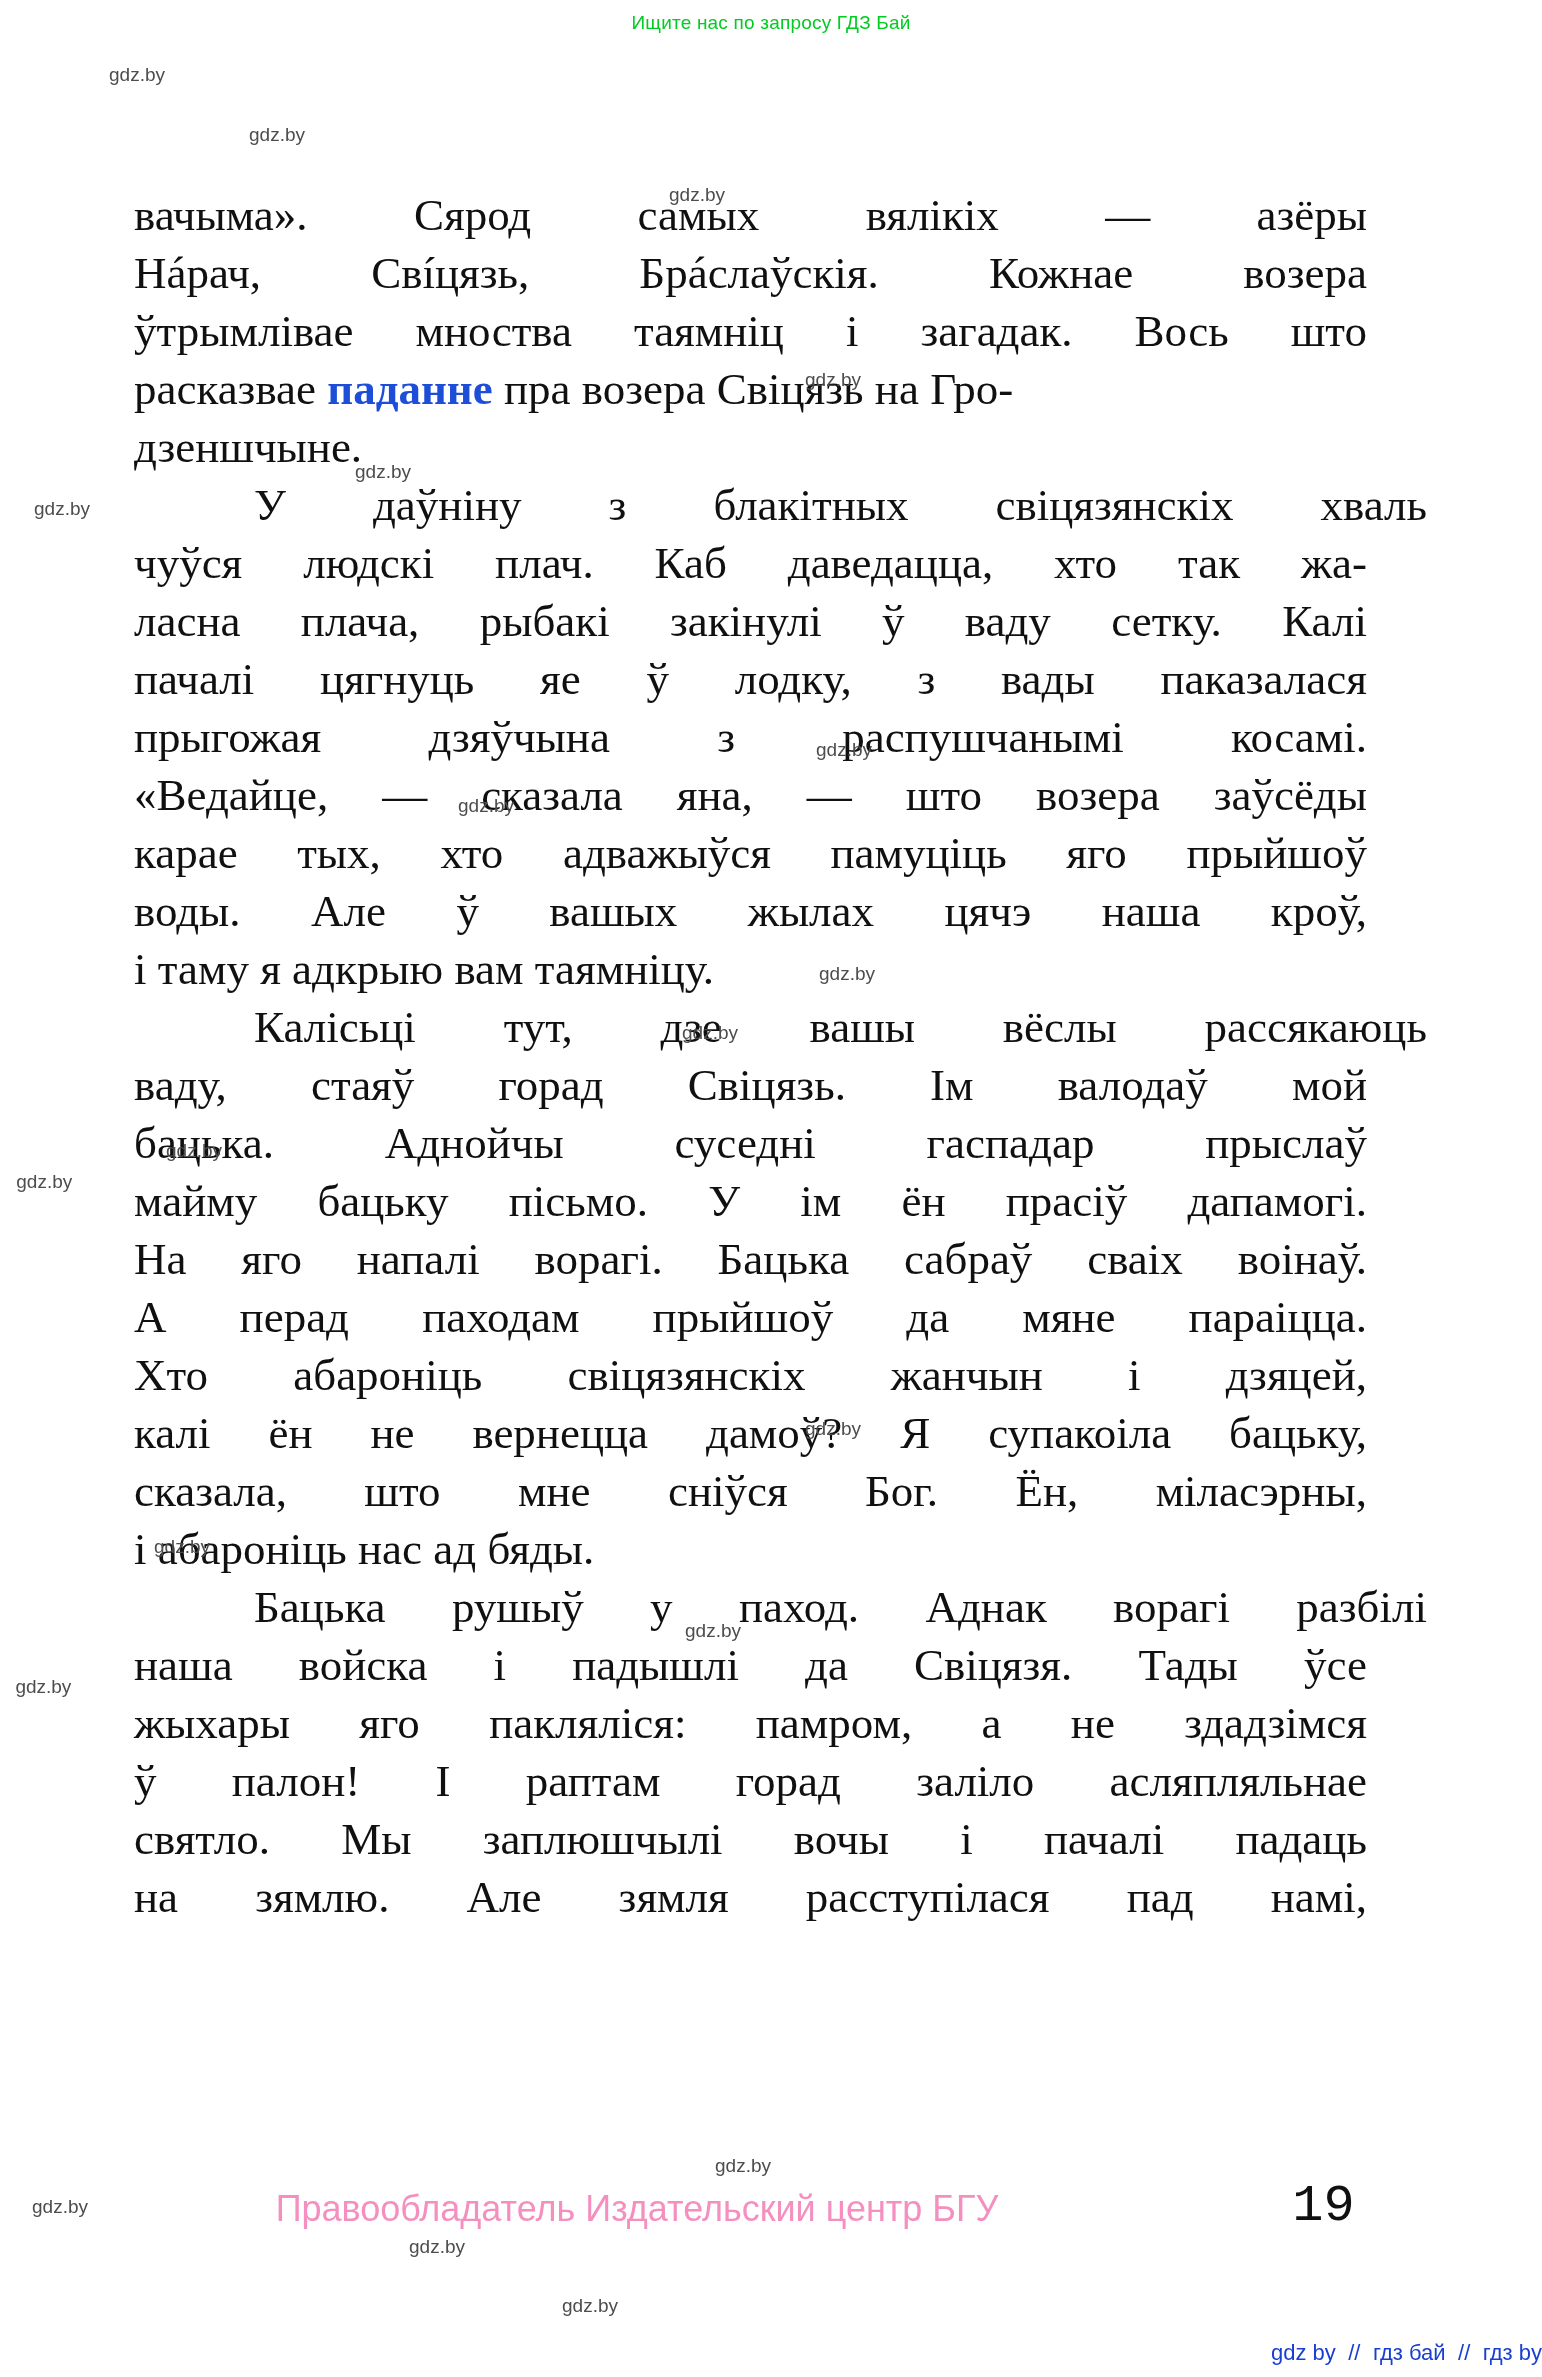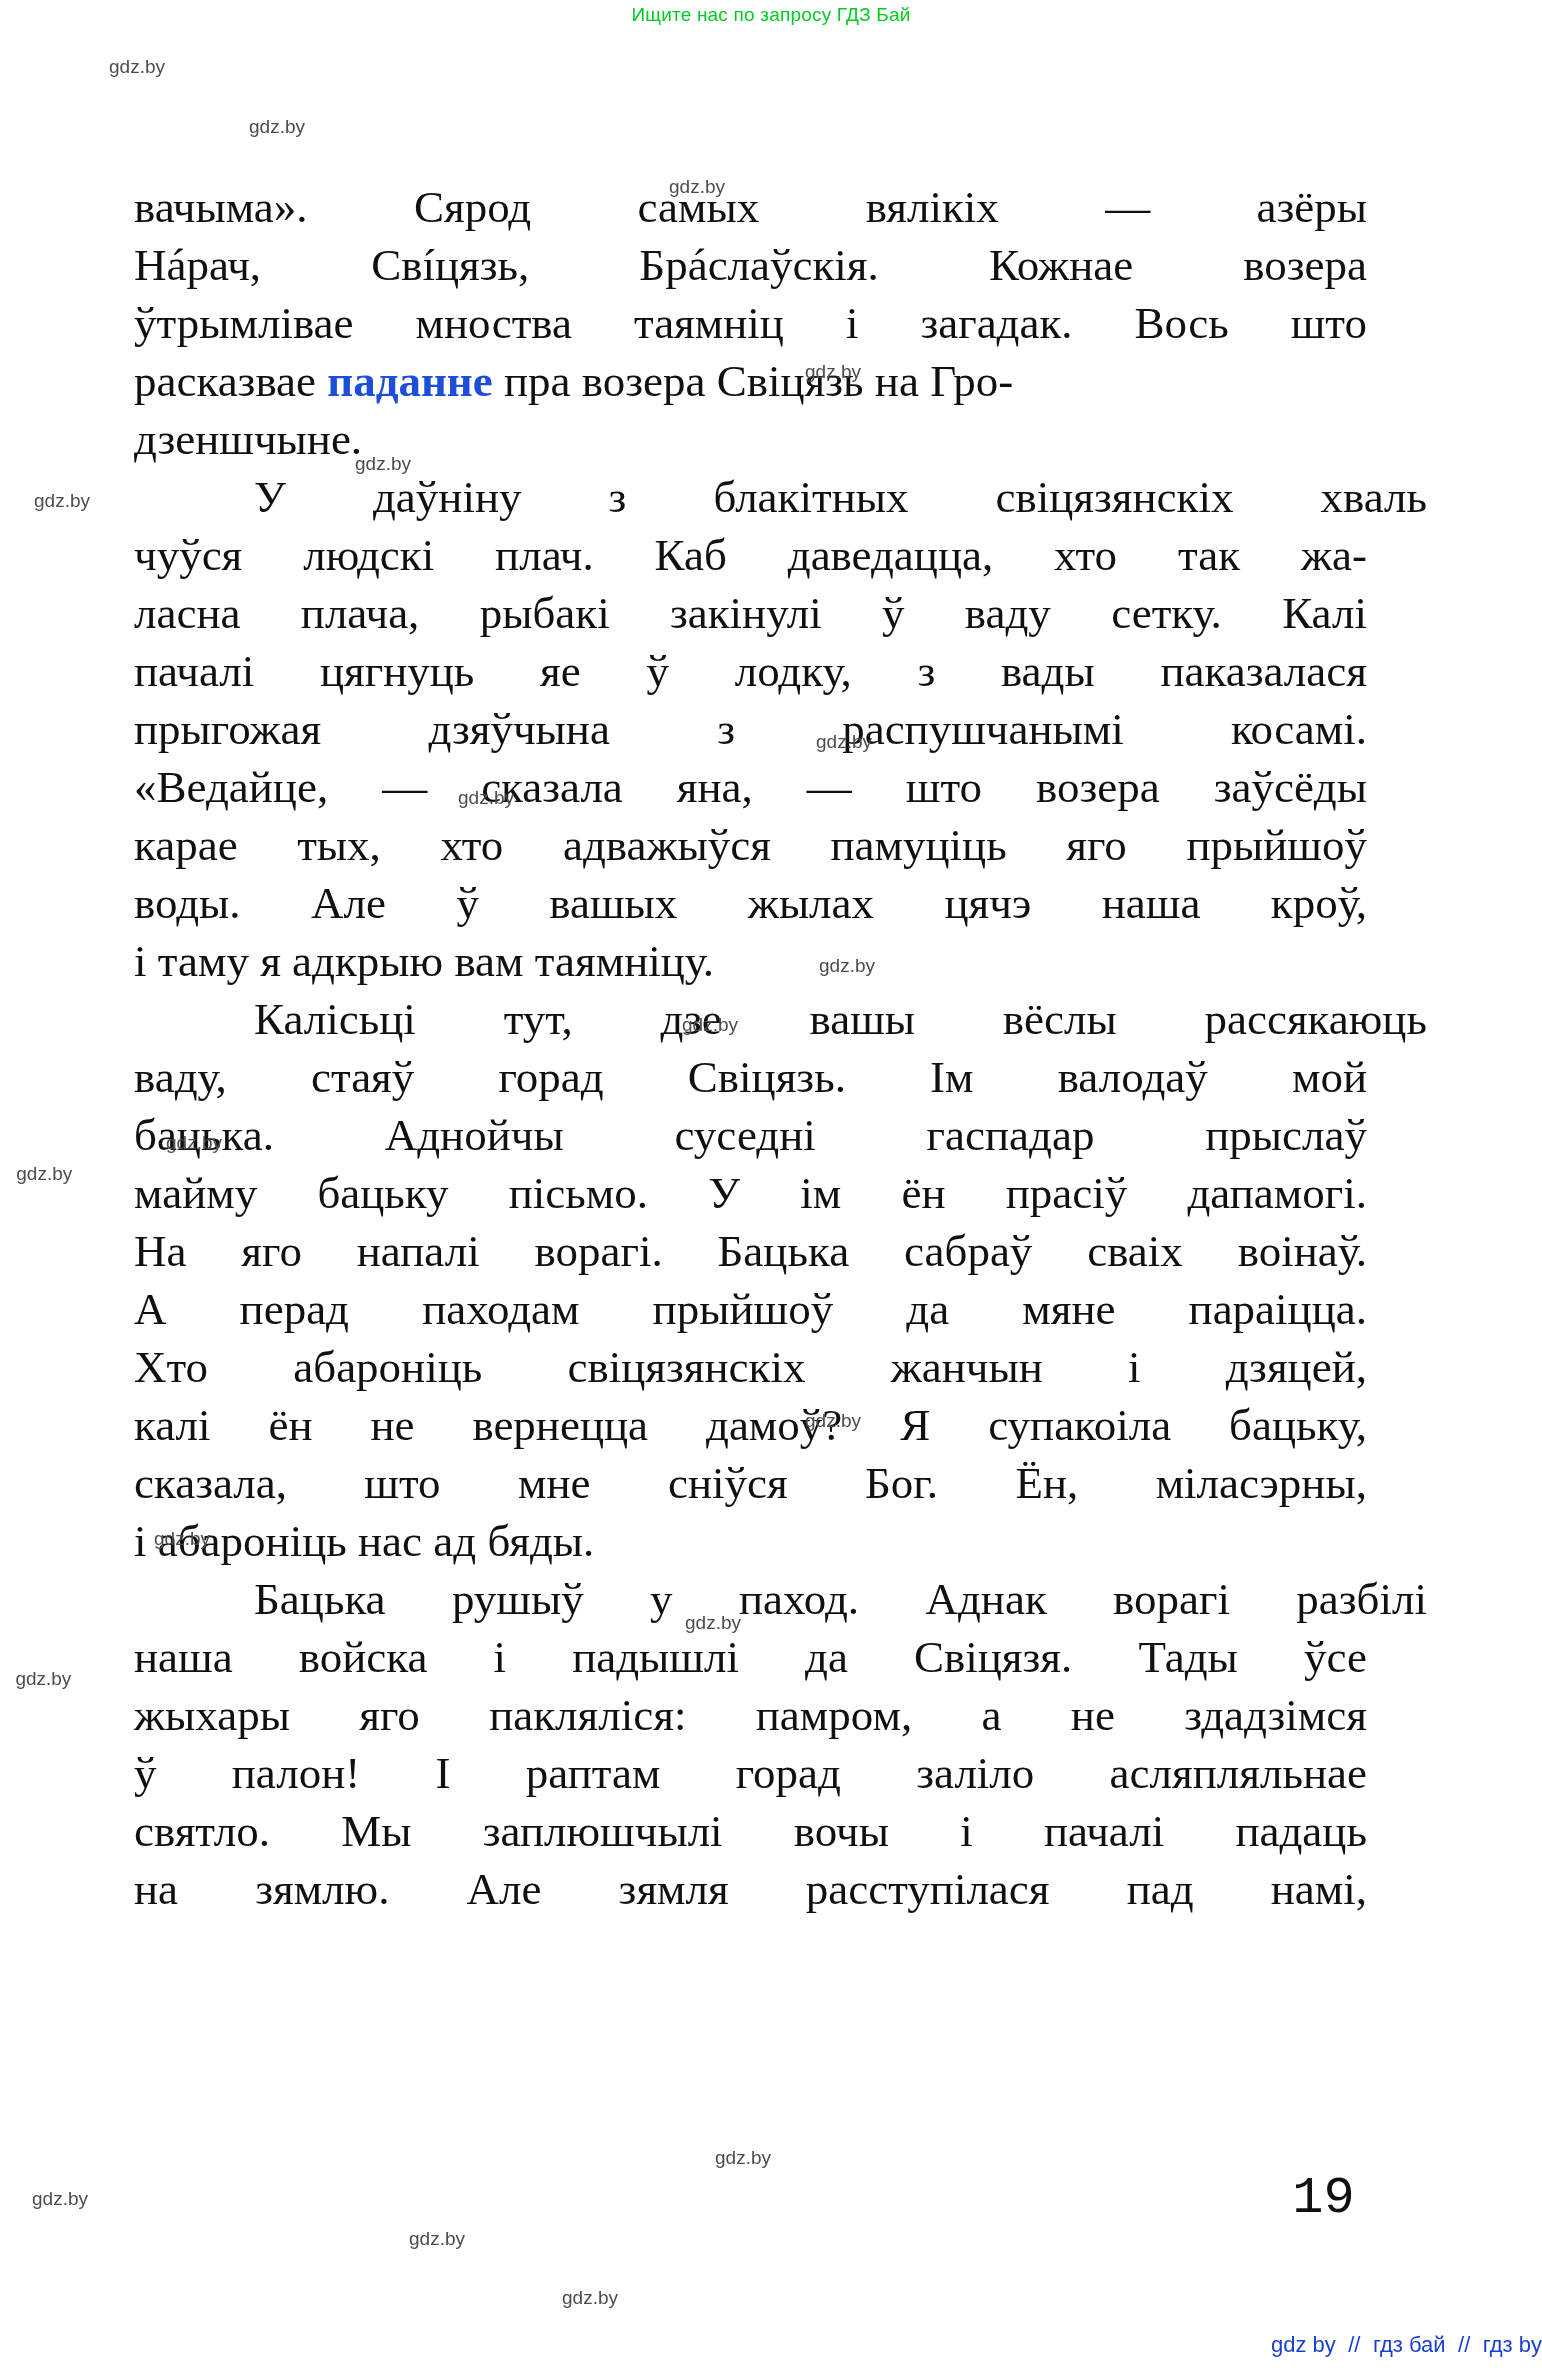--- a/index.html
+++ b/index.html
@@ -26,21 +26,21 @@
     font-size: 19px;
     color: #00cc22;
     letter-spacing: 0.2px;
     white-space: nowrap;
   }
 
   
   .page {
     position: absolute;
     left: 0;
-    top: 0;
+    top: 8px;
     width: 1542px;
     height: 2000px;
   }
 
   .text-column {
     position: absolute;
     left: 134px;
     top: 178px;
     width: 1233px;
   }
@@ -413,20 +413,21 @@
       <div class="wm" style="left: 805px; top: 1410px; color: rgb(77, 77, 77);">gdz.by</div>
       <div class="wm" style="left: 154px; top: 1528px; color: rgb(77, 77, 77);">gdz.by</div>
       <div class="wm" style="left: 685px; top: 1612px; color: rgb(77, 77, 77);">gdz.by</div>
       <div class="wm" style="left: 15.4px; top: 1668px; color: rgb(77, 77, 77);">gdz.by</div>
       <div class="wm" style="left: 715px; top: 2147px; color: rgb(77, 77, 77);">gdz.by</div>
       <div class="wm" style="left: 32px; top: 2188px; color: rgb(77, 77, 77);">gdz.by</div>
       <div class="wm" style="left: 409px; top: 2228px; color: rgb(77, 77, 77);">gdz.by</div>
       <div class="wm" style="left: 562px; top: 2287px; color: rgb(77, 77, 77);">gdz.by</div>
     </div>
 
+  <div class="copyright">Правообладатель Издательский центр БГУ</div>
 
   <div class="page-number">19</div>
 
   <div class="footer-links">
     <span class="lnk">gdz by</span>
     <span class="sep">//</span>
     <span class="lnk">гдз бай</span>
     <span class="sep">//</span>
     <span class="lnk">гдз by</span>
   </div>

